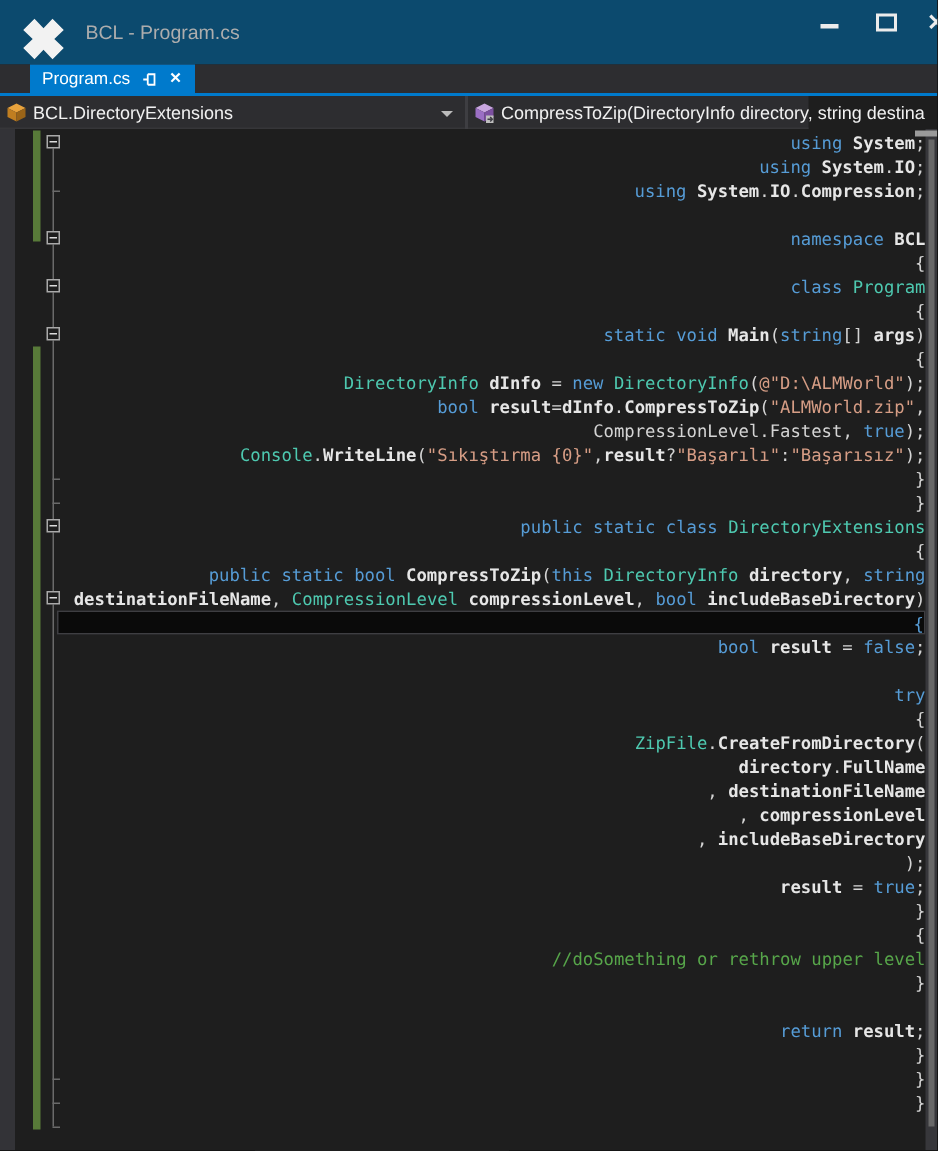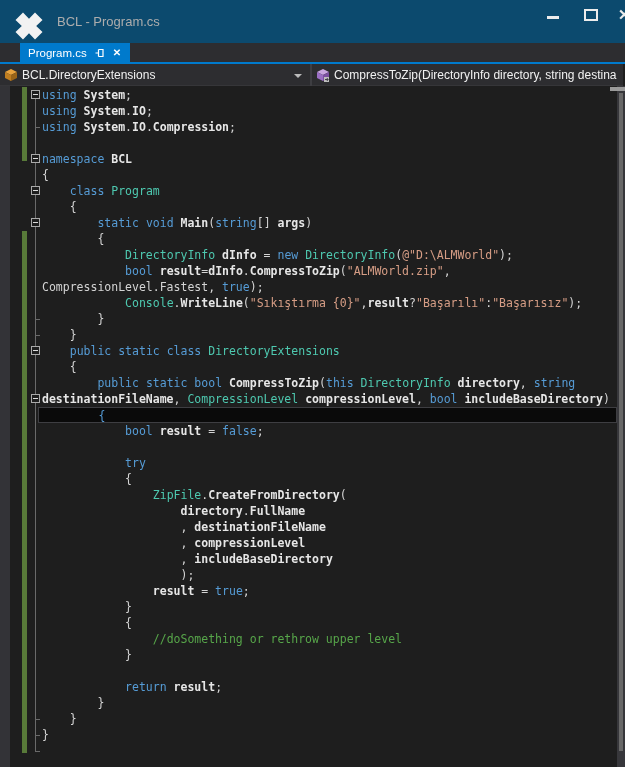--- a/index.html
+++ b/index.html
@@ -17,39 +17,39 @@
   .glyph-max{position:absolute;left:12px;top:9px;width:10px;height:8px;border:2px solid #ECECEC;box-sizing:content-box;}
   .glyph-close{position:absolute;left:12px;top:6px;font-size:15px;color:#ECECEC;font-weight:bold;}
   
   .tabstrip{position:absolute;left:0;top:43px;width:625px;height:19px;background:#2D2D30;}
   .tab{position:absolute;left:0;top:0;height:19px;background:#007ACC;display:flex;align-items:center;
     padding:0 9px 0 8px;color:#FFFFFF;font-size:11.5px;white-space:nowrap;margin-left:20px;}
   .tab-pin{margin-left:8px;display:inline-flex;}
   .tab-close{margin-left:8px;font-size:10px;font-weight:bold;color:#FFFFFF;line-height:10px;}
   .tab-underline{position:absolute;left:0;top:62px;width:625px;height:2px;background:#007ACC;}
   
-  .navbar{position:absolute;left:0;top:64px;width:623px;height:22px;background:#2D2D30;border-bottom:1px solid #363639;box-sizing:border-box;}
+  .navbar{position:absolute;left:0;top:64px;width:539px;height:22px;background:#2D2D30;border-bottom:1px solid #363639;box-sizing:border-box;}
   .combo{position:absolute;top:0;height:22px;display:flex;align-items:center;color:#F1F1F1;font-size:12px;white-space:nowrap;overflow:hidden;}
   .combo-left{left:0;width:310px;}
   .combo-right{left:312px;width:313px;}
   .combo .ico{margin:0 4px 0 4px;flex:0 0 auto;}
   .dd-arrow{position:absolute;left:294px;top:10px;width:0;height:0;border-left:4px solid transparent;
     border-right:4px solid transparent;border-top:4px solid #BBBBBB;}
   .combo-divider{position:absolute;left:310px;top:0;width:2px;height:22px;background:#3E3E42;}
   
   .editor{position:absolute;left:0;top:86px;width:625px;height:681px;background:#1E1E1E;overflow:hidden;}
   .indicator-margin{position:absolute;left:0;top:0;width:10px;height:681px;background:#333337;}
   .green-bar{position:absolute;left:22px;width:5px;background:#587A39;}
   .fold-line{position:absolute;left:35px;width:1px;background:#6A6A6A;}
   .fold-tick{position:absolute;left:35px;width:5px;height:1px;background:#6A6A6A;}
   .fold-box{position:absolute;left:31px;width:9px;height:9px;background:#1E1E1E;border:1px solid #AAAAAA;box-sizing:border-box;}
   .fold-box::after{content:"";position:absolute;left:1px;top:3px;width:5px;height:1px;background:#DCDCDC;}
   .code-area{position:absolute;left:38px;top:1px;width:579px;}
   .row{height:16px;line-height:16px;padding-left:4px;white-space:pre;
-    font-family:"DejaVu Sans Mono","Liberation Mono",monospace;font-size:11.5px;color:#DCDCDC;box-sizing:border-box;}
+    font-family:"DejaVu Sans Mono","Liberation Mono",monospace;font-size:11.5px;color:#DCDCDC;box-sizing:border-box;text-align:right;}
   .row.hl{background:#0A0A0A;border:1px solid #3E3E42;}
   .k{color:#569CD6;}
   .t{color:#4EC9B0;}
   .i{color:#E6E6E6;font-weight:bold;}
   .p{color:#D4D4D4;}
   .s{color:#D69D85;}
   .c{color:#57A64A;margin-top:24px;}
   .e{color:#E6E6E6;font-weight:bold;text-decoration:underline wavy #3FA745 1px;text-underline-offset:2px;}
   
   .scroll-track{position:absolute;left:617px;top:0;width:8px;height:681px;background:#37373B;}

